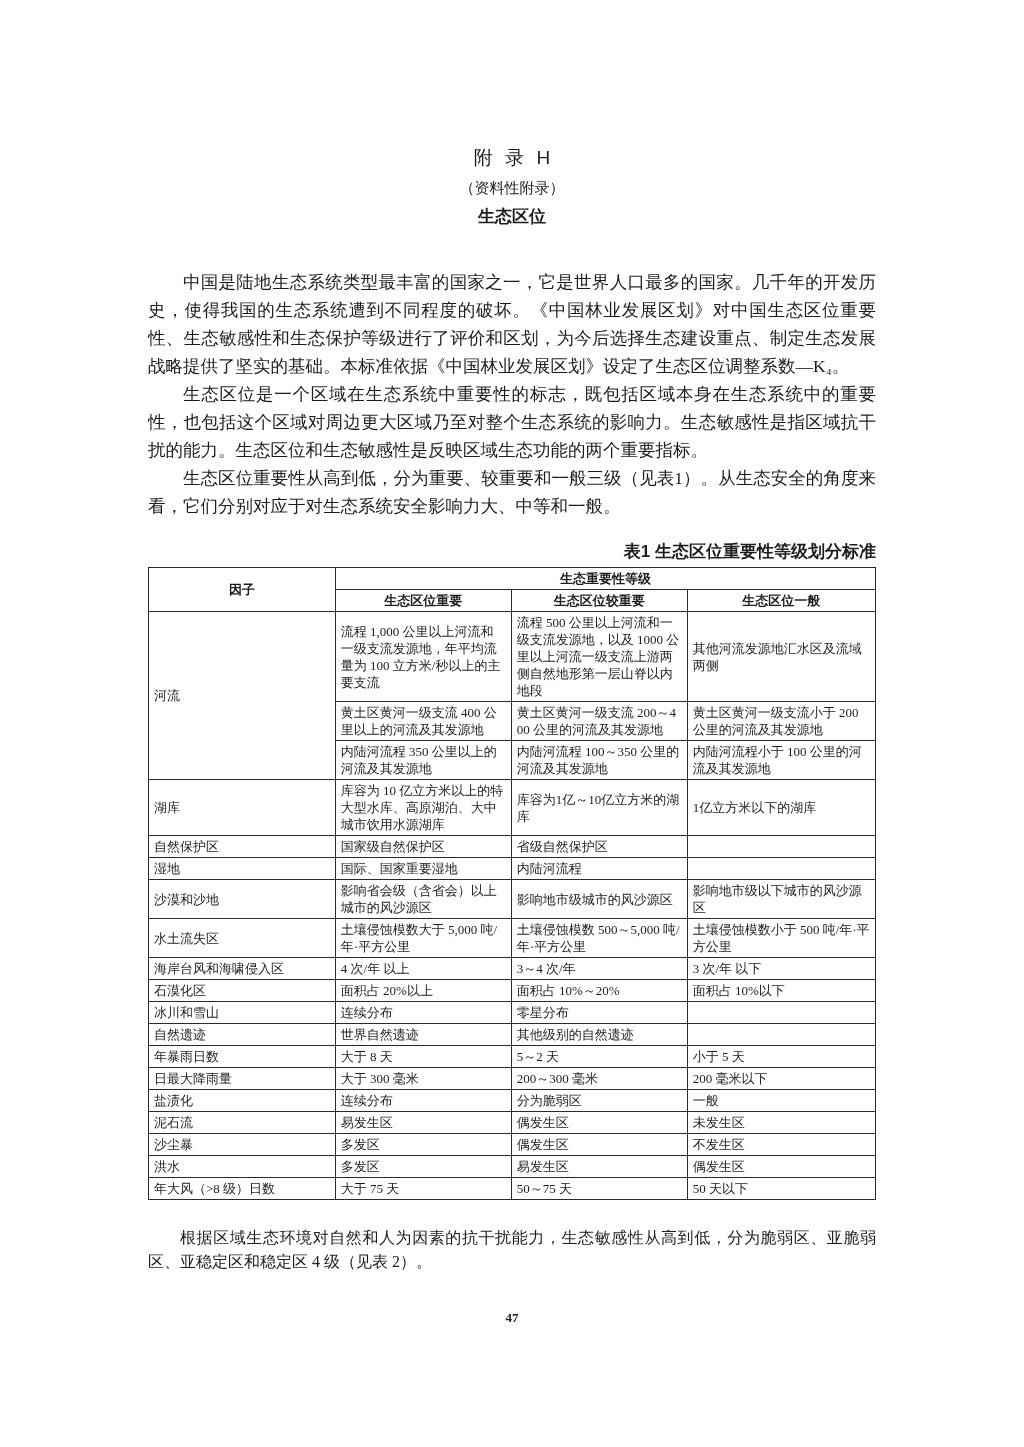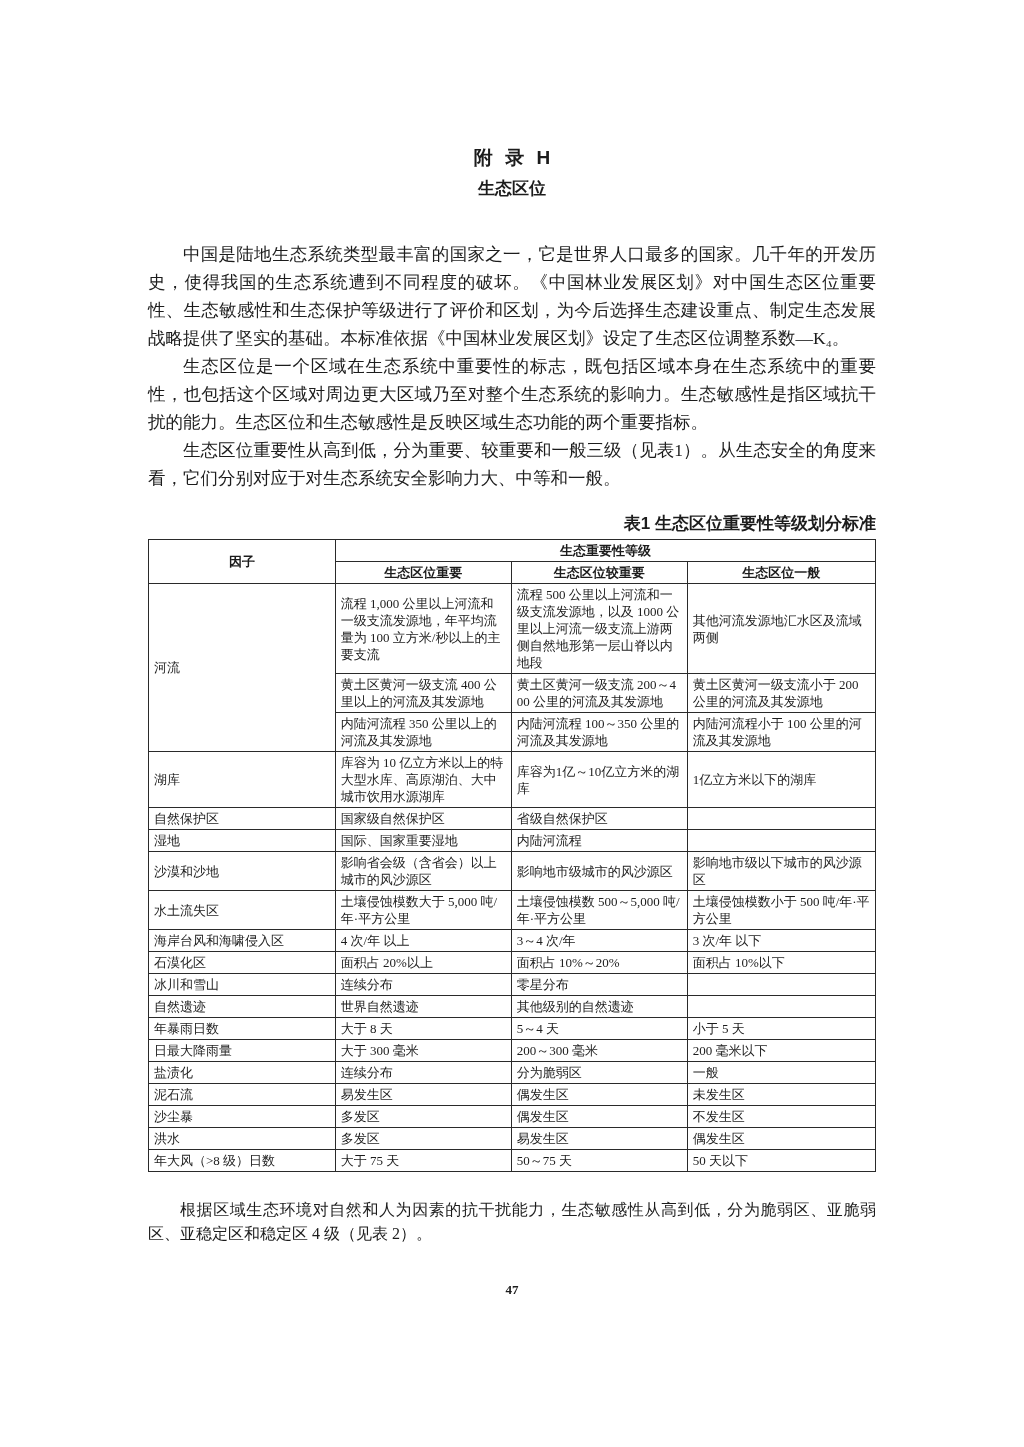--- a/index.html
+++ b/index.html
@@ -10,21 +10,21 @@
     color:#1c1c1c;
     font-family:"Liberation Serif","DejaVu Serif",serif;
     overflow:hidden;
   }
   .doc { width:728px; margin:0 auto; }
 
   .title-appendix {
     margin-top:146px;
     text-align:center;
     font-family:"Liberation Sans","DejaVu Sans",sans-serif;
-    font-weight:bold;
+    font-weight:normal;
     font-size:19px;
     word-spacing:7px;
     line-height:24px;
   }
   .title-sub {
     margin-top:8px;
     text-align:center;
     font-size:15px;
     line-height:20px;
   }
@@ -92,20 +92,21 @@
     font-size:13px;
   }
 </style>
 </head>
 <body>
 
 <div class="page">
   <div class="doc">
 
     <div class="title-appendix">附 录 H</div>
+    <div class="title-sub">（资料性附录）</div>
     <div class="title-section">生态区位</div>
 
     <div class="body-text">
       <p>中国是陆地生态系统类型最丰富的国家之一，它是世界人口最多的国家。几千年的开发历史，使得我国的生态系统遭到不同程度的破坏。《中国林业发展区划》对中国生态区位重要性、生态敏感性和生态保护等级进行了评价和区划，为今后选择生态建设重点、制定生态发展战略提供了坚实的基础。本标准依据《中国林业发展区划》设定了生态区位调整系数—K₄。</p>
       <p>生态区位是一个区域在生态系统中重要性的标志，既包括区域本身在生态系统中的重要性，也包括这个区域对周边更大区域乃至对整个生态系统的影响力。生态敏感性是指区域抗干扰的能力。生态区位和生态敏感性是反映区域生态功能的两个重要指标。</p>
       <p>生态区位重要性从高到低，分为重要、较重要和一般三级（见表1）。从生态安全的角度来看，它们分别对应于对生态系统安全影响力大、中等和一般。</p>
     </div>
 
     <div class="table-caption">表1 生态区位重要性等级划分标准</div>
 
@@ -194,21 +195,21 @@
           </tr>
           <tr>
             <td class="factor" rowspan="1">自然遗迹</td>
             <td>世界自然遗迹</td>
             <td>其他级别的自然遗迹</td>
             <td></td>
           </tr>
           <tr>
             <td class="factor" rowspan="1">年暴雨日数</td>
             <td>大于 8 天</td>
-            <td>5～4 天</td>
+            <td>5～2 天</td>
             <td>小于 5 天</td>
           </tr>
           <tr>
             <td class="factor" rowspan="1">日最大降雨量</td>
             <td>大于 300 毫米</td>
             <td>200～300 毫米</td>
             <td>200 毫米以下</td>
           </tr>
           <tr>
             <td class="factor" rowspan="1">盐渍化</td>

